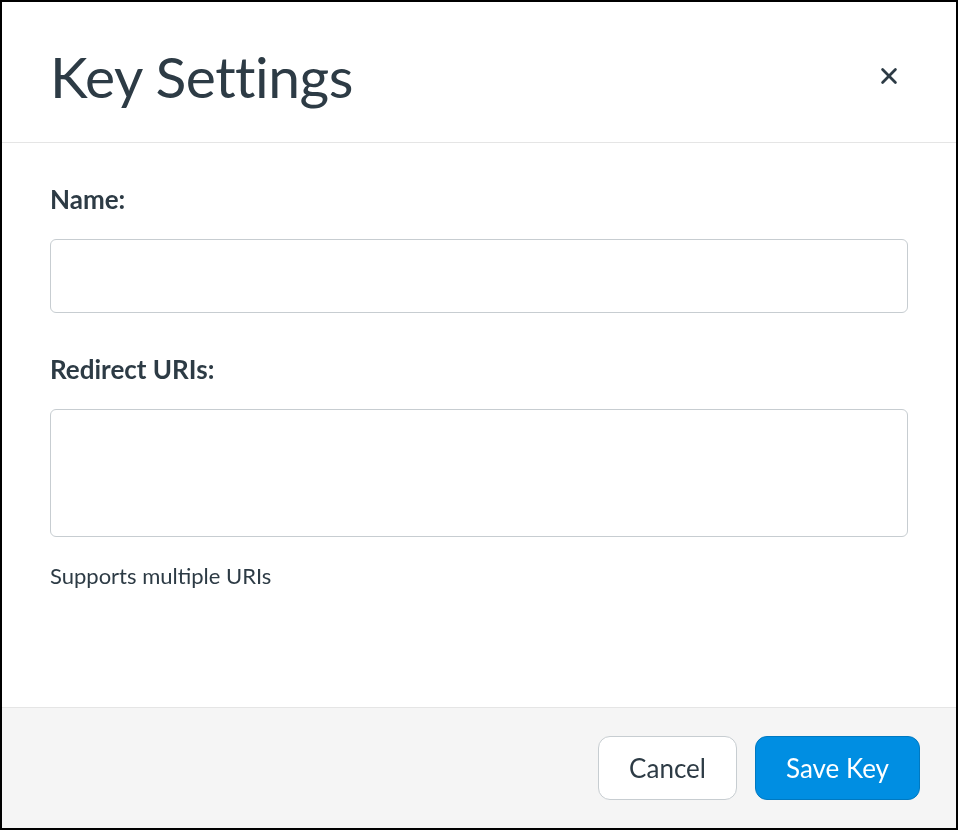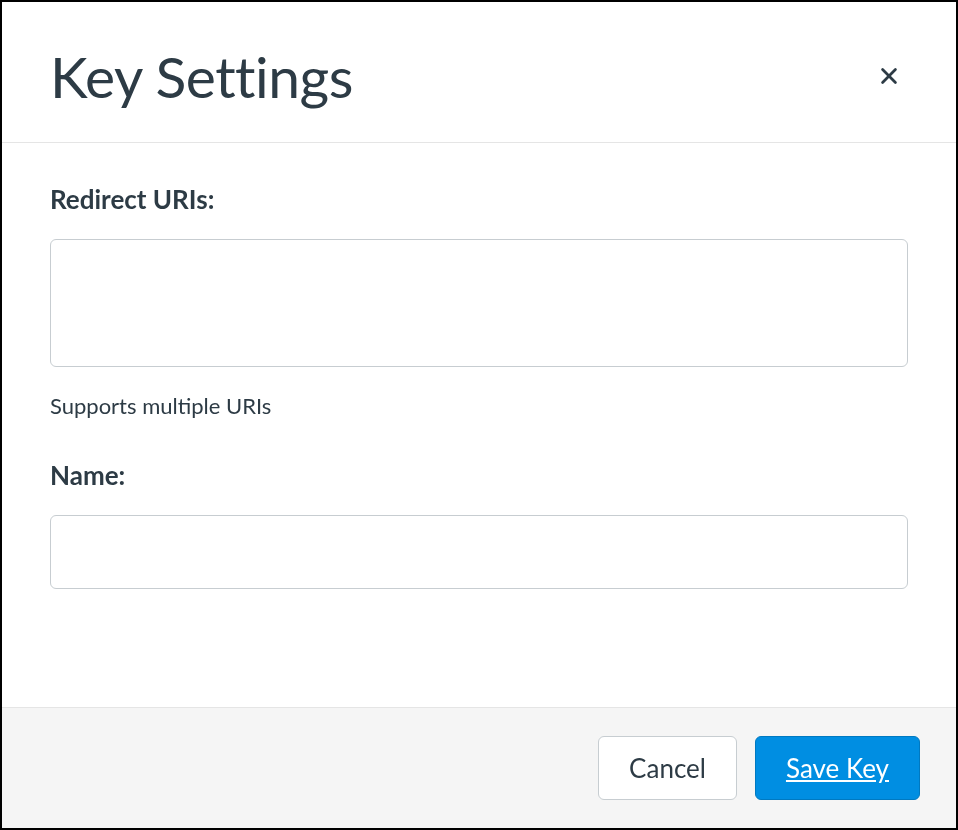--- a/index.html
+++ b/index.html
@@ -92,61 +92,60 @@
       background: #f5f5f5;
       border-top: 1px solid #e5e5e5;
       padding: 28px 36px;
       display: flex;
       justify-content: flex-end;
       gap: 18px;
     }
     .btn {
       font-size: 26px;
       padding: 18px 30px;
-      border-radius: 6px;
+      border-radius: 12px;
       cursor: pointer;
       font-family: inherit;
       font-weight: 400;
       border: 1px solid transparent;
       line-height: 1;
     }
     .btn-secondary {
       background: #fff;
       color: #2d3b45;
       border: 1px solid #c7cdd1;
     }
     .btn-primary {
       background: #008ee2;
       color: #fff;
       border: 1px solid #0079c1;
-      text-decoration: underline;
     }
   </style>
 </head>
 <body>
 
 <div class="modal-header">
   <h1 class="modal-title">Key Settings</h1>
   <button class="close-btn" aria-label="Close">
     <svg viewBox="0 0 24 24" fill="none" stroke="currentColor" stroke-width="3" stroke-linecap="round">
       <line x1="5" y1="5" x2="19" y2="19"></line>
       <line x1="19" y1="5" x2="5" y2="19"></line>
     </svg>
   </button>
 </div>
 
 <div class="modal-body">
   <div class="form-group">
+    <label class="form-label">Name:</label>
+    <input type="text" class="text-input" value="" style="">
+  </div>
+
+  <div class="form-group">
     <label class="form-label">Redirect URIs:</label>
     <textarea class="textarea-input" style=""></textarea>
     <span class="help-text">Supports multiple URIs</span>
-  </div>
-
-  <div class="form-group">
-    <label class="form-label">Name:</label>
-    <input type="text" class="text-input" value="" style="">
   </div>
 </div>
 
 <div class="modal-footer">
   <button class="btn btn-secondary">Cancel</button>
   <button class="btn btn-primary">Save Key</button>
 </div>
 
 </body></html>

